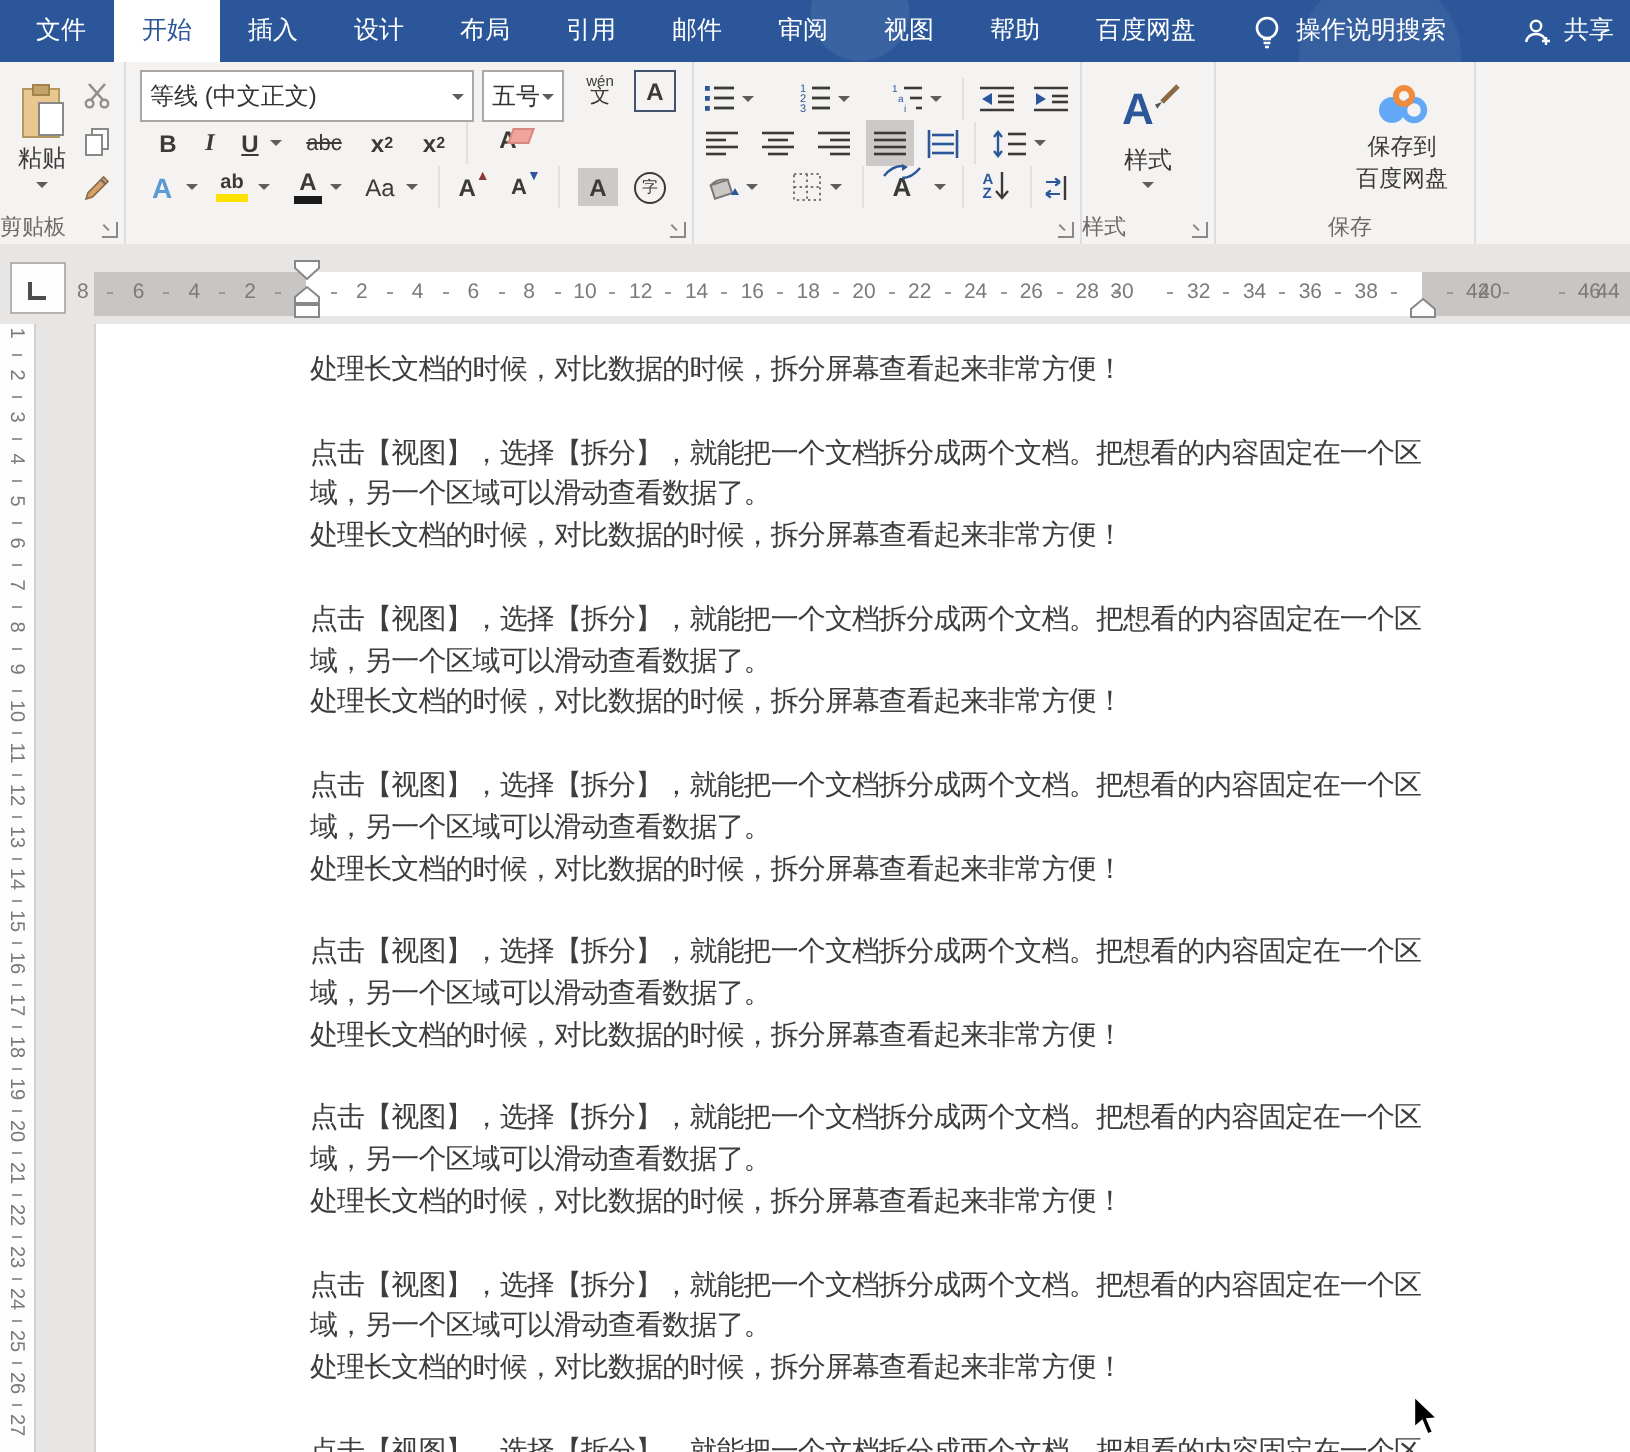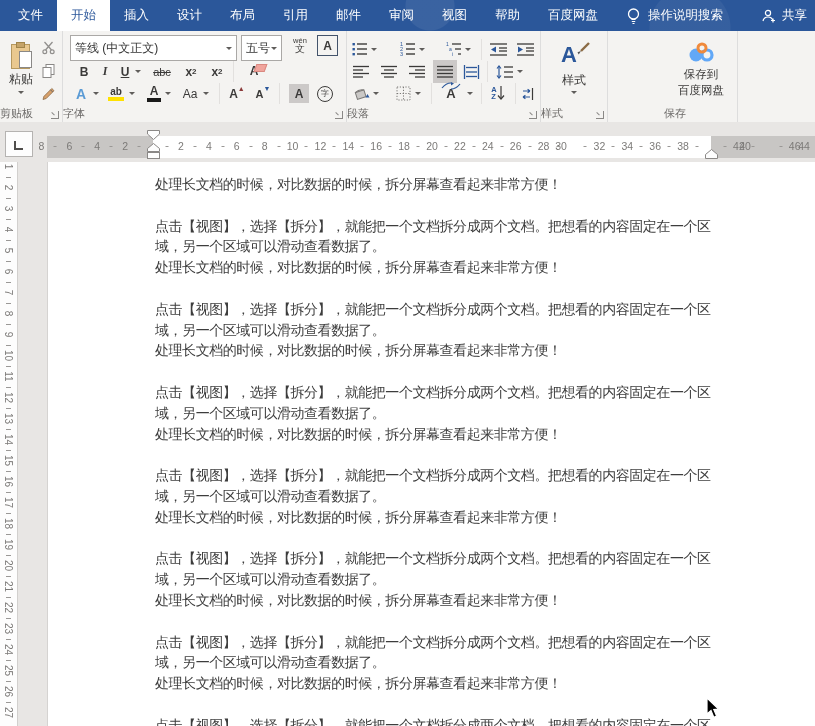--- a/index.html
+++ b/index.html
@@ -214,21 +214,20 @@
           <span>A</span>
           <span style="color:#2b579a;font-size:7px;position:relative;top:-5px;">▼</span>
         </div>
       <div class="vdiv" style="left:216px;top:52px;bottom:18px;"></div>
       <div class="rbtn glyph sel" style="left:226px;top:53px;width:20px;height:19px;">
           <span>A</span>
         </div>
       <div class="rbtn" style="left:252px;top:53px;width:20px;height:19px;">
         <span style="width:14px;height:14px;border:1px solid #3b3a39;border-radius:50%;font-size:8px;display:flex;align-items:center;justify-content:center;">字</span>
       </div>
-      <div class="glabel">字体</div>
       <div class="launcher"></div>
     </div>
 
     <div class="rgroup" style="left:347px;width:194px;">
       <div class="rbtn" style="left:4px;top:9px;width:18px;height:18px;">
         <span>
             <svg width="16" height="16" viewBox="0 0 16 16">
               <g stroke="#3b3a39" stroke-width="1.4">
                 <line x1="5" y1="3" x2="15" y2="3"></line>
                 <line x1="5" y1="8" x2="15" y2="8"></line>
@@ -449,21 +448,20 @@
       <div class="vdiv" style="left:168px;top:52px;bottom:18px;"></div>
       <div class="rbtn" style="left:172px;top:53px;width:18px;height:19px;">
         <span>
             <svg width="14" height="14" viewBox="0 0 14 14">
               <line x1="11.5" y1="1" x2="11.5" y2="13" stroke="#3b3a39" stroke-width="1.2"></line>
               <path d="M2 4h7M9 4l-2.4-1.8M9 4l-2.4 1.8" stroke="#2b579a" stroke-width="1.1" fill="none"></path>
               <path d="M9 10H2M2 10l2.4-1.8M2 10l2.4 1.8" stroke="#2b579a" stroke-width="1.1" fill="none"></path>
             </svg>
           </span>
       </div>
-      <div class="glabel">段落</div>
       <div class="launcher"></div>
     </div>
 
     <div class="rgroup" style="left:541px;width:67px;">
       <div class="rbtn" style="left:8px;top:6px;width:50px;height:62px;flex-direction:column;gap:2px;">
         <span style="position:relative;width:30px;height:28px;">
           <span style="position:absolute;left:2px;top:2px;font-size:22px;font-weight:bold;color:#2b579a;line-height:1;">A</span>
           <svg width="18" height="18" viewBox="0 0 18 18" style="position:absolute;right:-2px;top:-1px;">
               <path d="M16 2 L8 10" stroke="#8a6a45" stroke-width="2.4"></path>
               <path d="M8 10 l-3.5 1.2 1.2 2.2z" fill="#555"></path>

